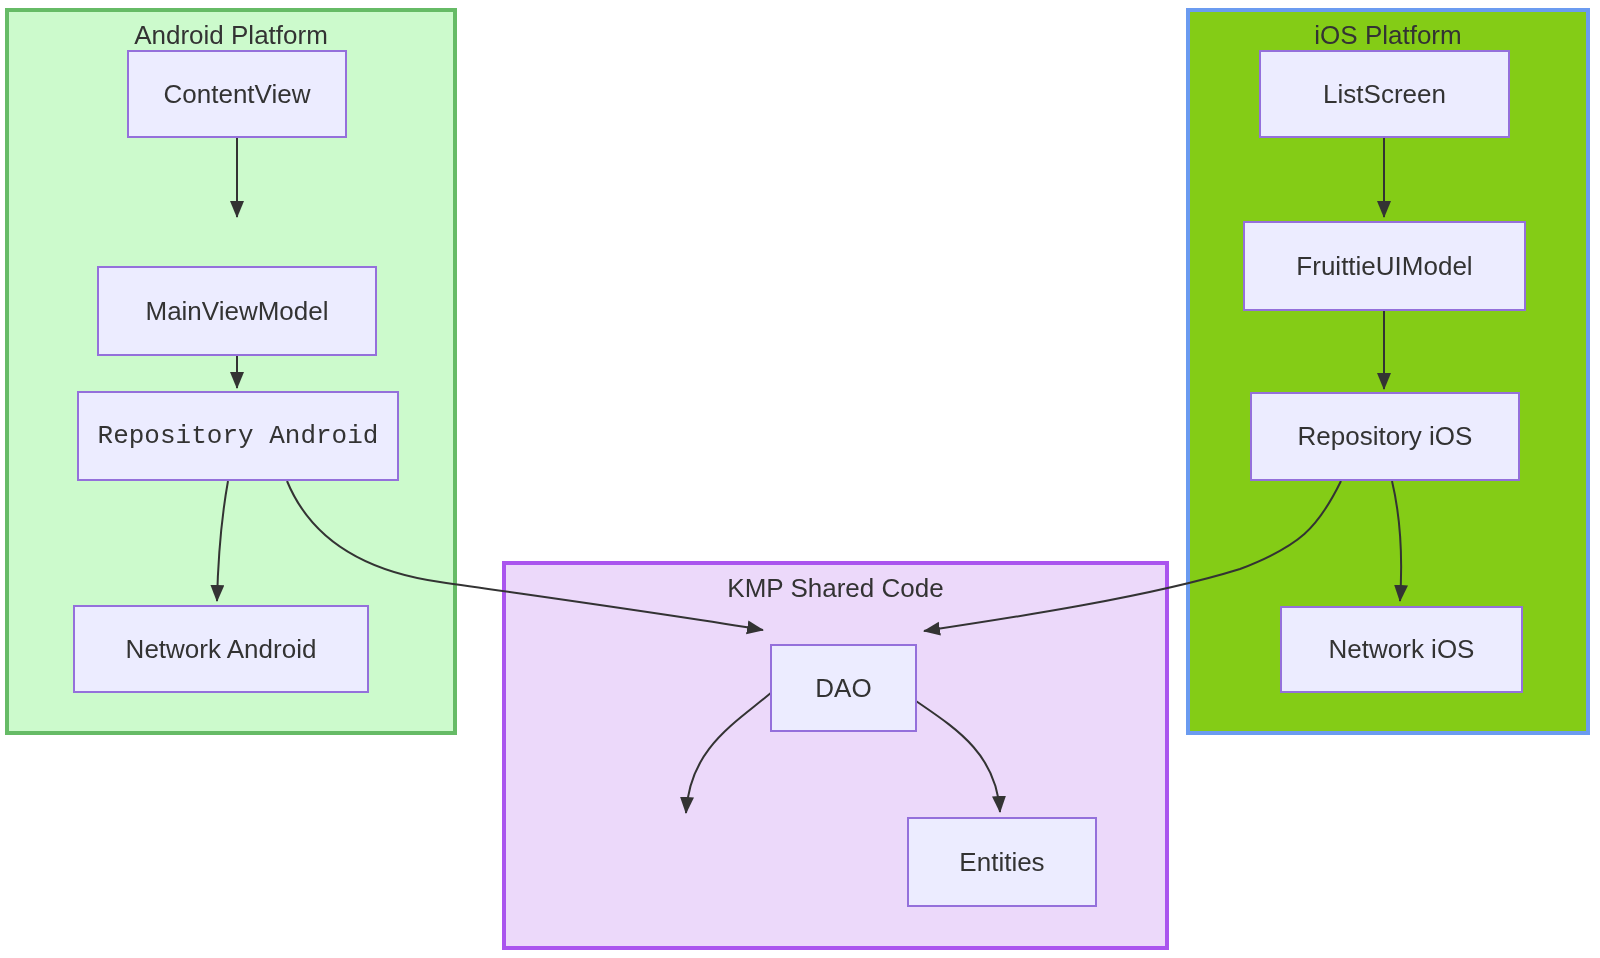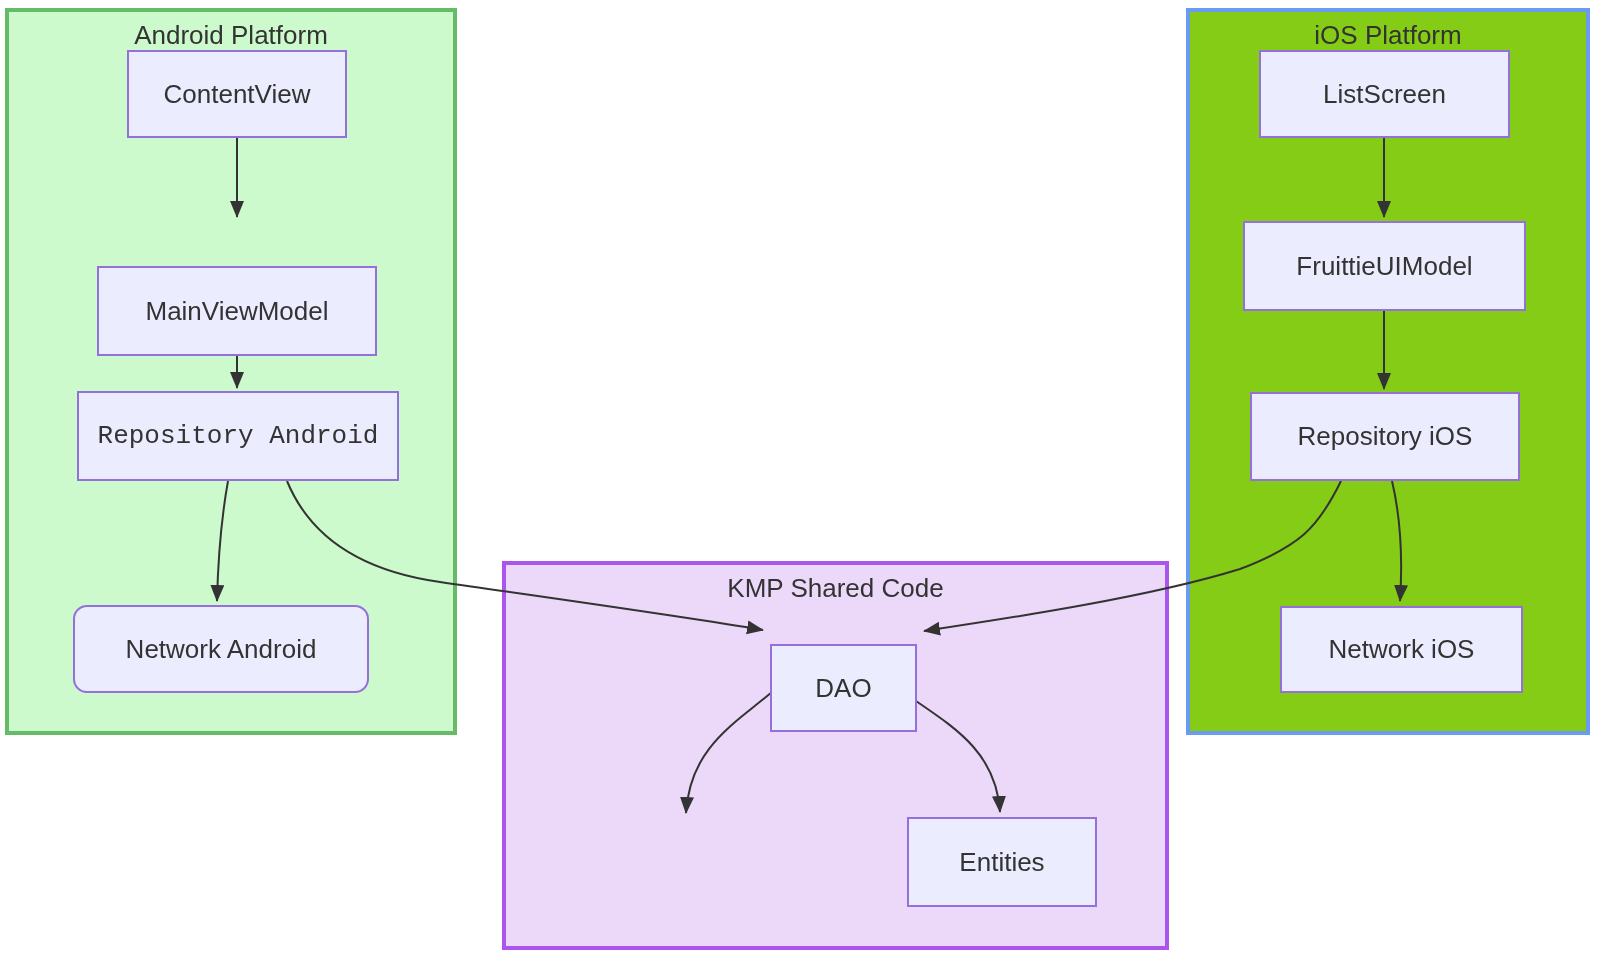--- a/index.html
+++ b/index.html
@@ -91,21 +91,21 @@
 
   <div class="node" style="left:127px; top:50px; width:220px; height:88px;">
     <span>ContentView</span>
   </div>
   <div class="node" style="left:97px; top:221px; width:280px; height:90px;margin-top:45px;">
     <span>MainViewModel</span>
   </div>
   <div class="node" style="left:77px; top:391px; width:322px; height:90px;font-family:Liberation Mono, monospace;">
     <span>Repository Android</span>
   </div>
-  <div class="node" style="left:73px; top:605px; width:296px; height:88px;border-radius:14px;">
+  <div class="node" style="left:73px; top:605px; width:296px; height:88px;">
     <span>Network Android</span>
   </div>
 
   <div class="node" style="left:1259px; top:50px; width:251px; height:88px;">
     <span>ListScreen</span>
   </div>
   <div class="node" style="left:1243px; top:221px; width:283px; height:90px;">
     <span>FruittieUIModel</span>
   </div>
   <div class="node" style="left:1250px; top:392px; width:270px; height:89px;">

